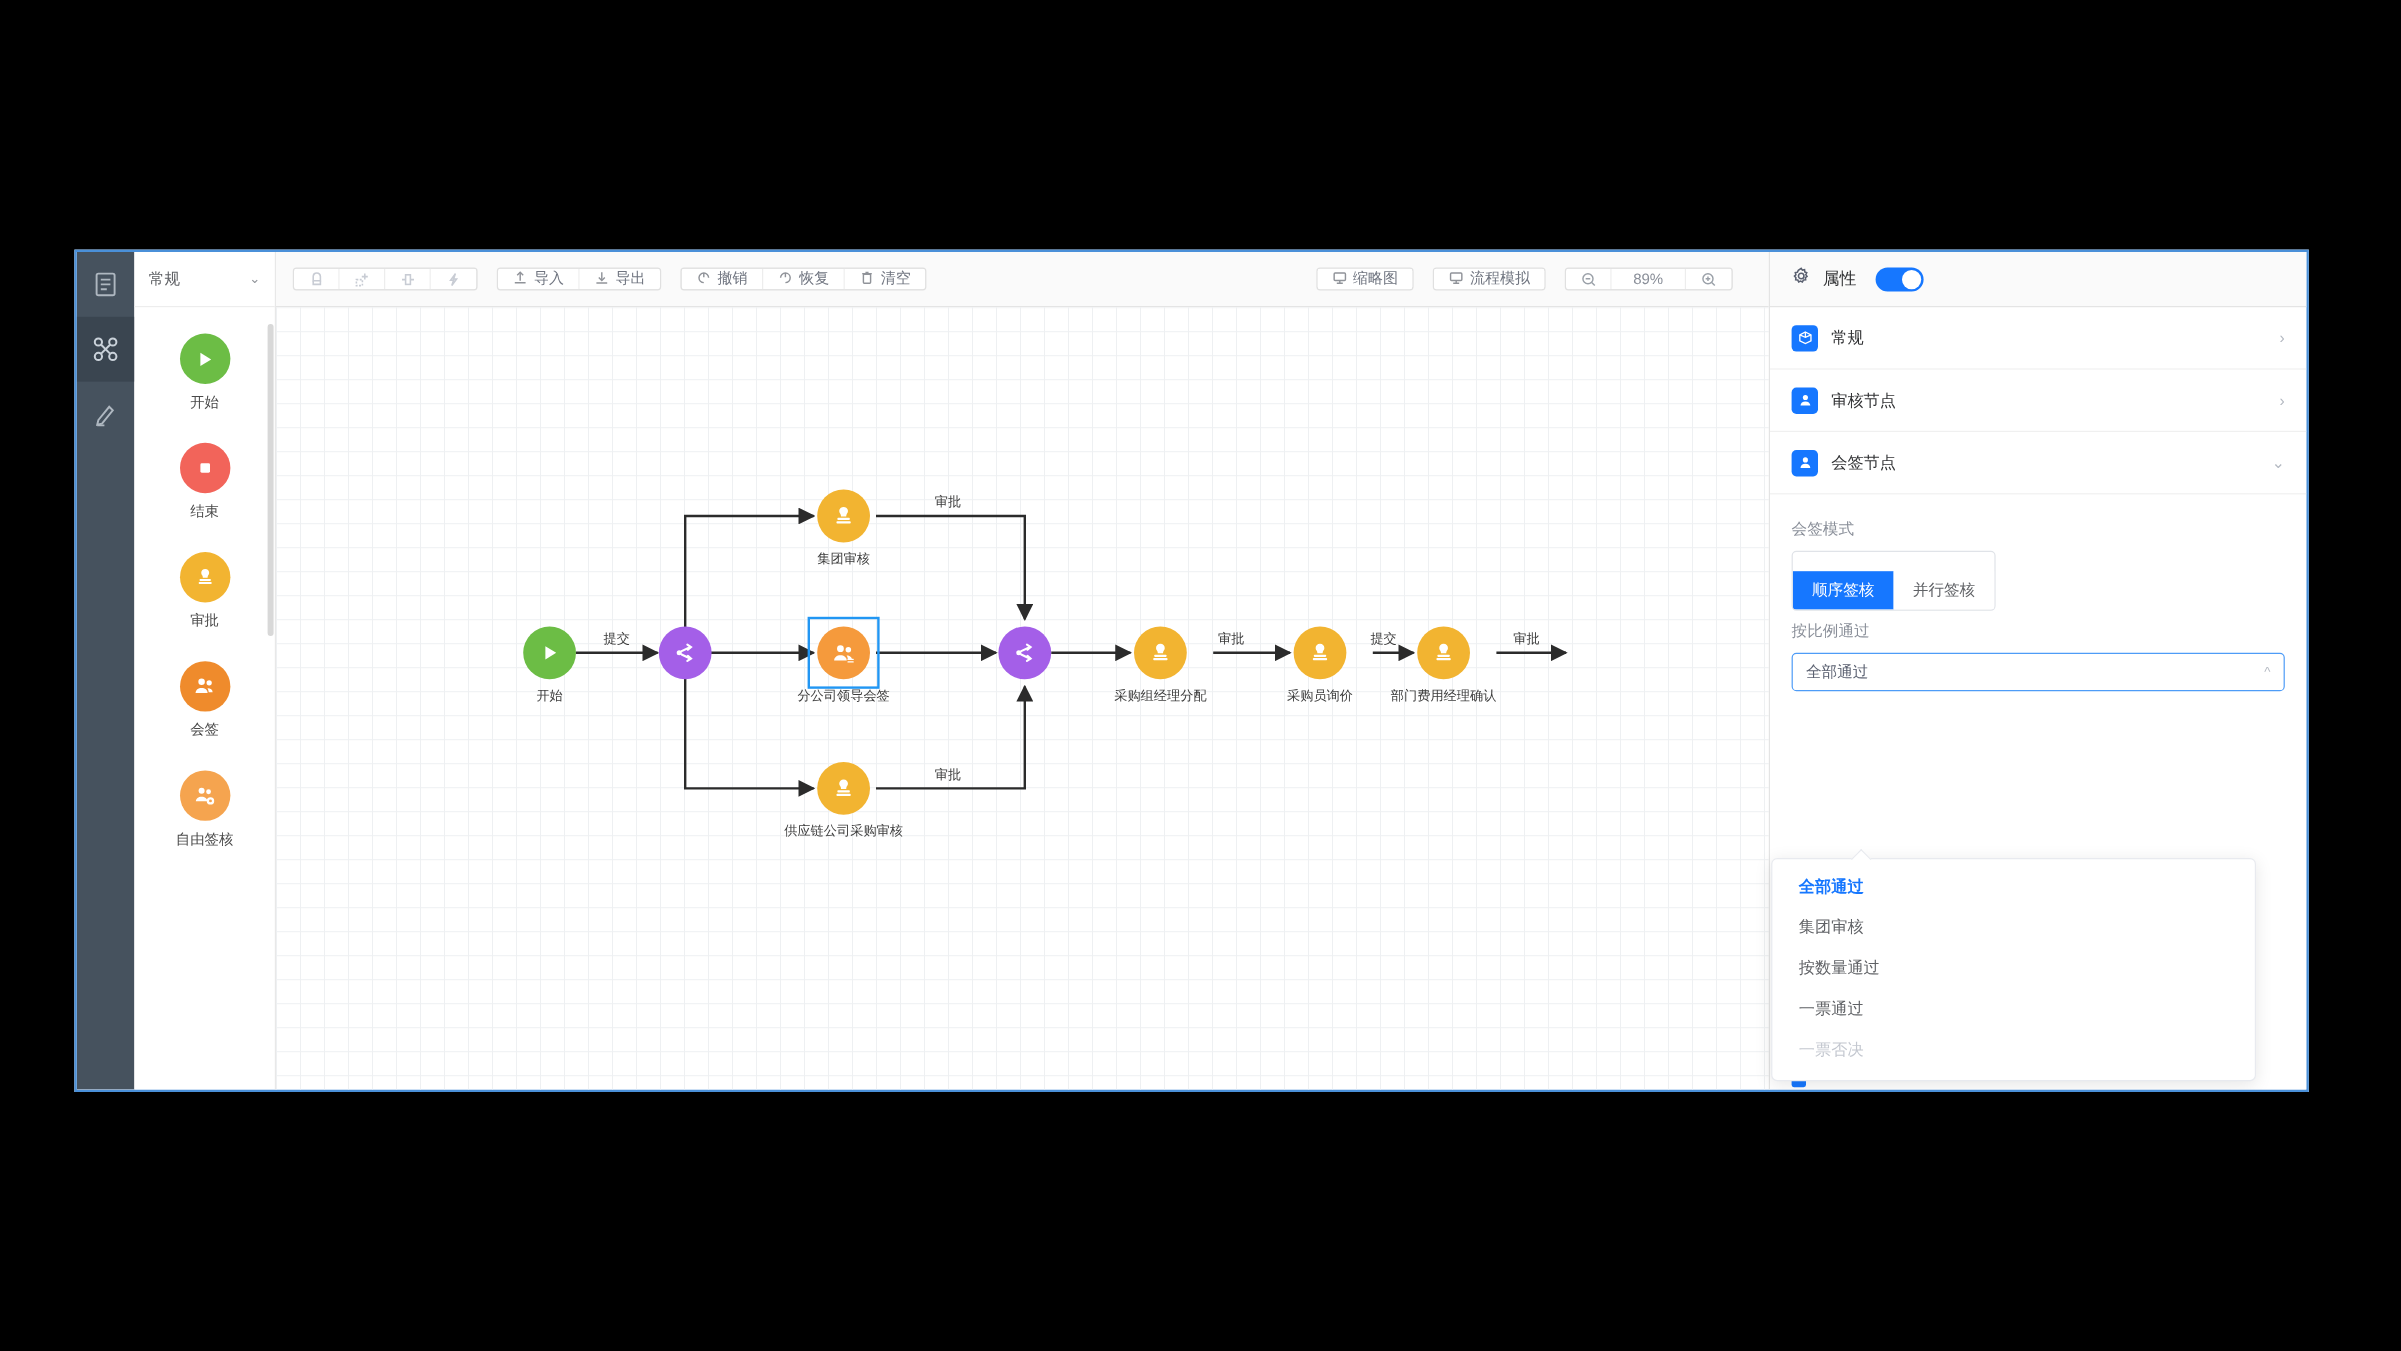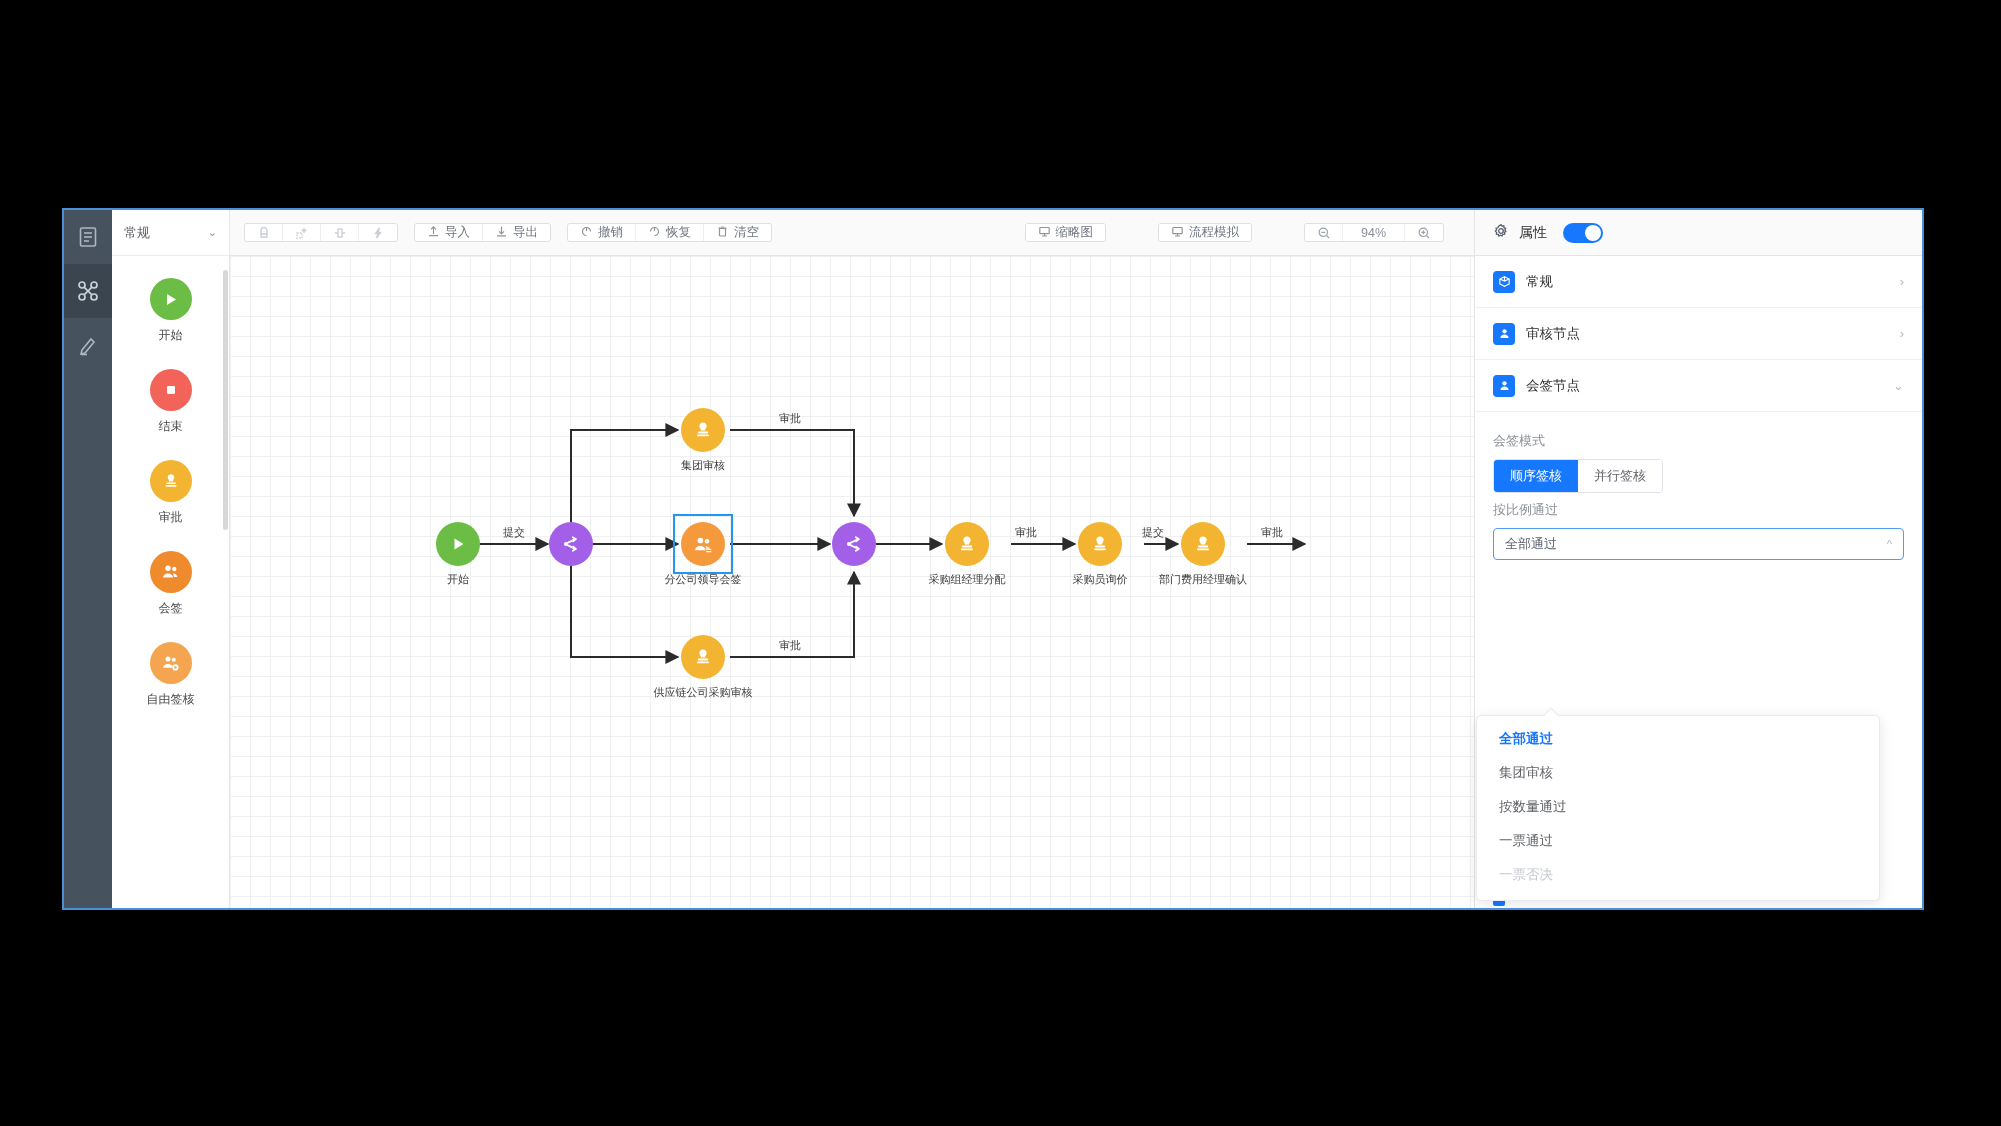--- a/index.html
+++ b/index.html
@@ -125,21 +125,21 @@
     color: #707580;
     border-right: 1px solid #ededed;
     cursor: pointer;
     background: #fff;
     white-space: nowrap;
   }
   .tb-btn:last-child { border-right: none; }
   .tb-btn.icon-only { padding: 0 10px; }
   .tb-btn.dim { color: #c8ccd4; }
   .tb-btn.zoomval { color: #8a8f99; min-width: 62px; cursor: default; }
-  #toolbar-right { margin-left: auto; display: flex; align-items: center; gap: 36px; }
+  #toolbar-right { margin-left: auto; display: flex; align-items: center; }
 
   
   #canvas {
     flex: 1 1 auto;
     position: relative;
     overflow: hidden;
     background-color: #ffffff;
     background-image:
       linear-gradient(to right, #eef0f2 1px, transparent 1px),
       linear-gradient(to bottom, #eef0f2 1px, transparent 1px);
@@ -241,20 +241,21 @@
     border-radius: 4px;
     overflow: hidden;
     background: #fff;
   }
   .seg-btn {
     padding: 7px 16px;
     font-size: 13px;
     color: #606266;
     cursor: pointer;
     background: #fff;
+    margin-top: 16px;
   }
   .seg-btn.active { background: #1677ff; color: #fff; }
 
   .select-box {
     margin-top: 4px;
     height: 32px;
     border: 1px solid #4e9cf7;
     border-radius: 4px;
     display: flex; align-items: center;
     padding: 0 11px;
@@ -516,21 +517,21 @@
           </div>
         </div>
         <div class="tb-group">
           <div class="tb-btn icon-only">
             <svg width="14" height="14" viewBox="0 0 14 14" fill="none" stroke="#9aa0a8" stroke-width="1.2">
               <circle cx="6.3" cy="6.3" r="4.2"></circle>
                 <line x1="4.4" y1="6.3" x2="8.2" y2="6.3"></line>
               <line x1="9.4" y1="9.4" x2="12" y2="12"></line>
             </svg>
           </div>
-          <div class="tb-btn zoomval">94%</div>
+          <div class="tb-btn zoomval">89%</div>
           <div class="tb-btn icon-only">
             <svg width="14" height="14" viewBox="0 0 14 14" fill="none" stroke="#9aa0a8" stroke-width="1.2">
               <circle cx="6.3" cy="6.3" r="4.2"></circle>
                 <line x1="4.4" y1="6.3" x2="8.2" y2="6.3"></line>
               <line x1="6.3" y1="4.4" x2="6.3" y2="8.2"></line>
                 <line x1="9.4" y1="9.4" x2="12" y2="12"></line>
             </svg>
           </div>
         </div>
       </div>

